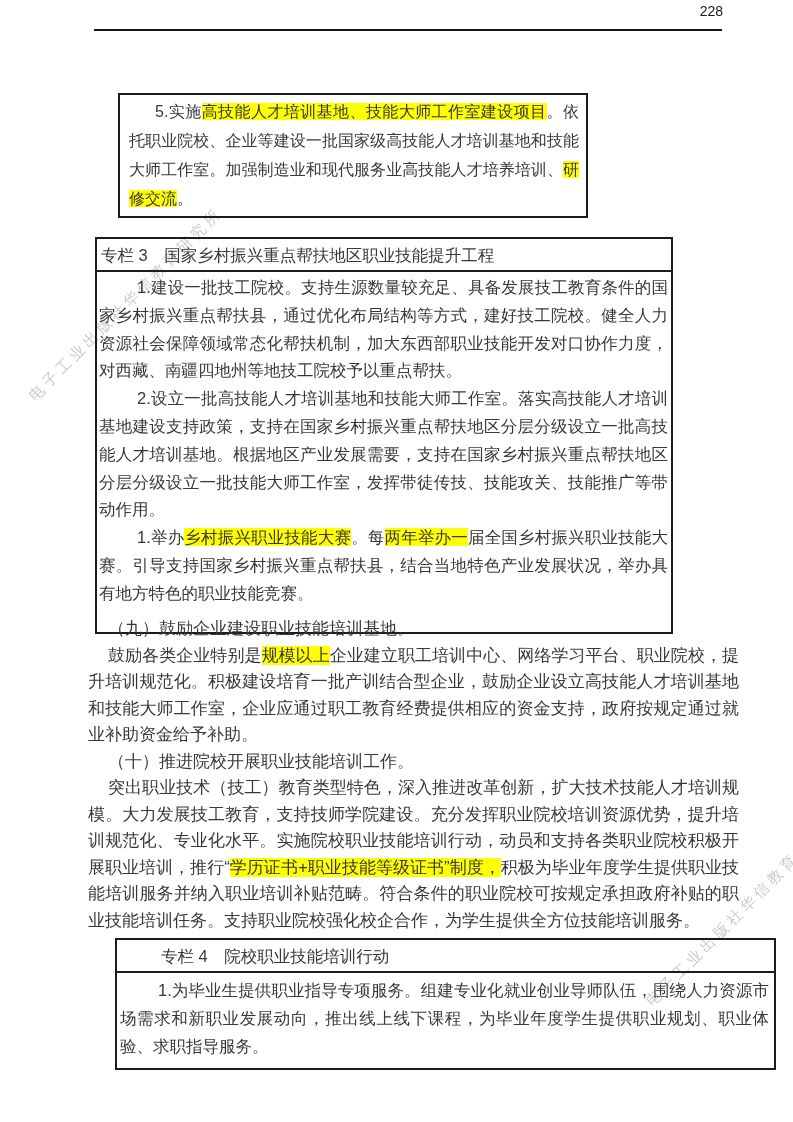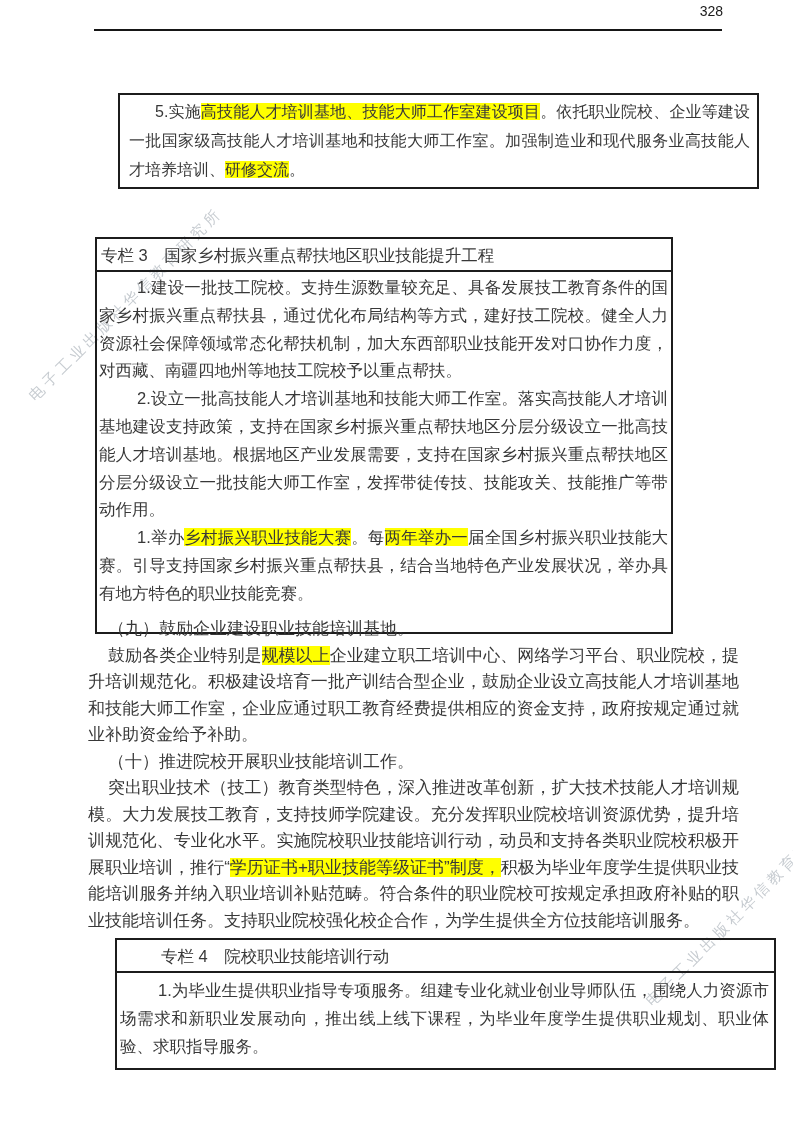--- a/index.html
+++ b/index.html
@@ -14,21 +14,21 @@
   .pagenum {
     position: absolute; top: 3px; right: 70px;
     font-size: 14px; color: #1a1a1a;
   }
   .toprule {
     position: absolute; top: 29px; left: 94px; width: 628px;
     border-top: 2px solid #161616; height: 0;
   }
   
   .intro-box {
-    position: absolute; left: 118px; top: 93px; width: 641px;
+    position: absolute; left: 118px; top: 93px; width: 470px;
     box-sizing: border-box;
     border: 2px solid #1c1c1c;
     padding: 2px 7px 3px 9px;
     font-size: 16px; line-height: 29px;
   }
   .intro-box p { margin: 0; text-indent: 26px; text-align: justify; }
 
   
   .panel {
     position: absolute; box-sizing: border-box;
@@ -67,21 +67,21 @@
     transform: rotate(-45deg);
     white-space: nowrap;
     pointer-events: none;
   }
   .wm1 { left: -12px; top: 283px; width: 300px; }
   .wm2 { left: 605px; top: 888px; width: 300px; }
 </style>
 </head>
 <body>
 
-<div class="pagenum">328</div>
+<div class="pagenum">228</div>
 <div class="toprule"></div>
 
 <div class="watermark wm1">电子工业出版社华信教育研究所</div>
 <div class="watermark wm2">电子工业出版社华信教育研究所</div>
 
 <div class="intro-box">
     <p><span>5.实施</span><span class="hl">高技能人才培训基地、技能大师工作室建设项目</span><span>。依托职业院校、企业等建设一批国家级高技能人才培训基地和技能大师工作室。加强制造业和现代服务业高技能人才培养培训、</span><span class="hl">研修交流</span><span>。</span></p>
   </div>
 
 <div class="panel panel3">

